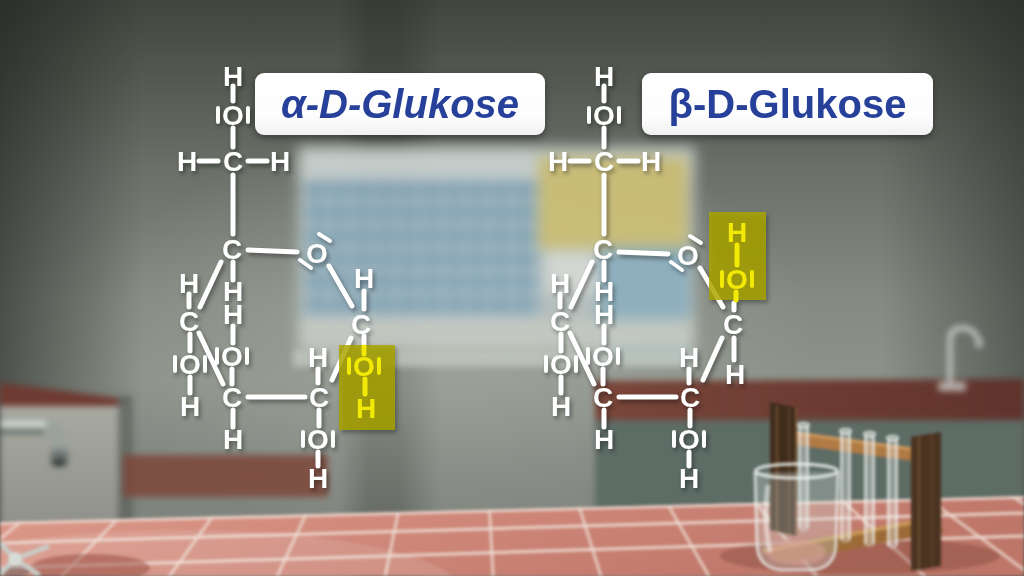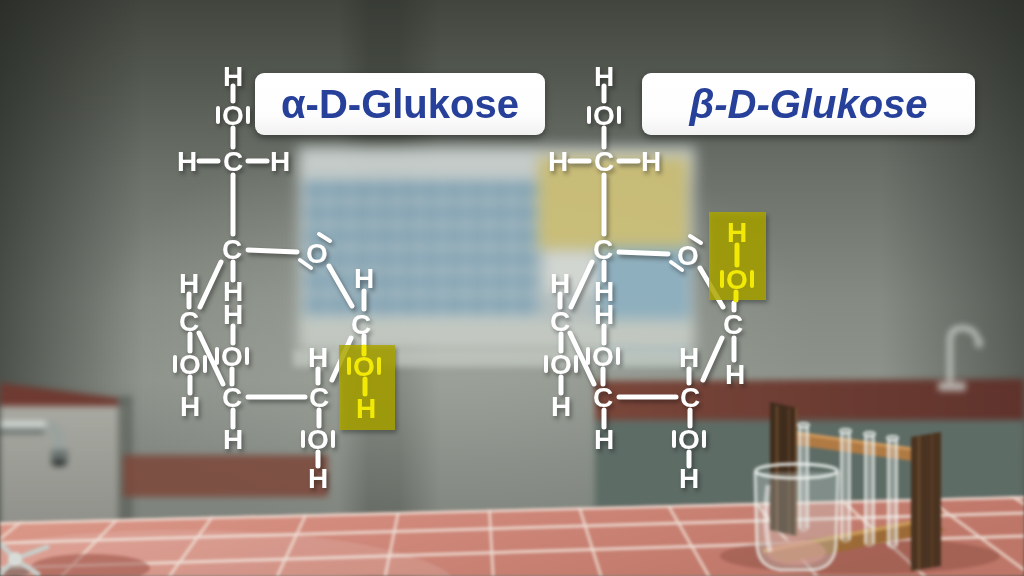--- a/index.html
+++ b/index.html
@@ -43,22 +43,22 @@
   .bar-hl{stroke:#f2ea06;stroke-width:4;stroke-linecap:round;}
   .atom{fill:#ffffff;font-size:28px;font-weight:bold;text-anchor:middle;}
   .atom-hl{fill:#f2ea06;font-size:28px;font-weight:bold;text-anchor:middle;}
   .hl-box{fill:#aaa400;fill-opacity:.85;}
 
   
   .name-label{position:absolute;height:62px;background:linear-gradient(180deg,#ffffff 0%,#fdfdfd 70%,#f1f1f2 100%);
     border-radius:9px;display:flex;align-items:center;justify-content:center;
     color:#27409a;font-size:40px;font-weight:bold;
     box-shadow:0 3px 7px rgba(0,0,0,.40);}
-  #label-alpha{left:255px;top:73px;width:290px;}
-  #label-beta{left:642px;top:73px;width:333px;font-style:italic;}
+  #label-alpha{left:255px;top:73px;width:290px;font-style:italic;}
+  #label-beta{left:642px;top:73px;width:291px;}
 </style>
 </head>
 <body>
 
 <div id="stage">
 
   <div class="wall"></div>
   <div class="wall-glow"></div>
 
   <div class="poster">

